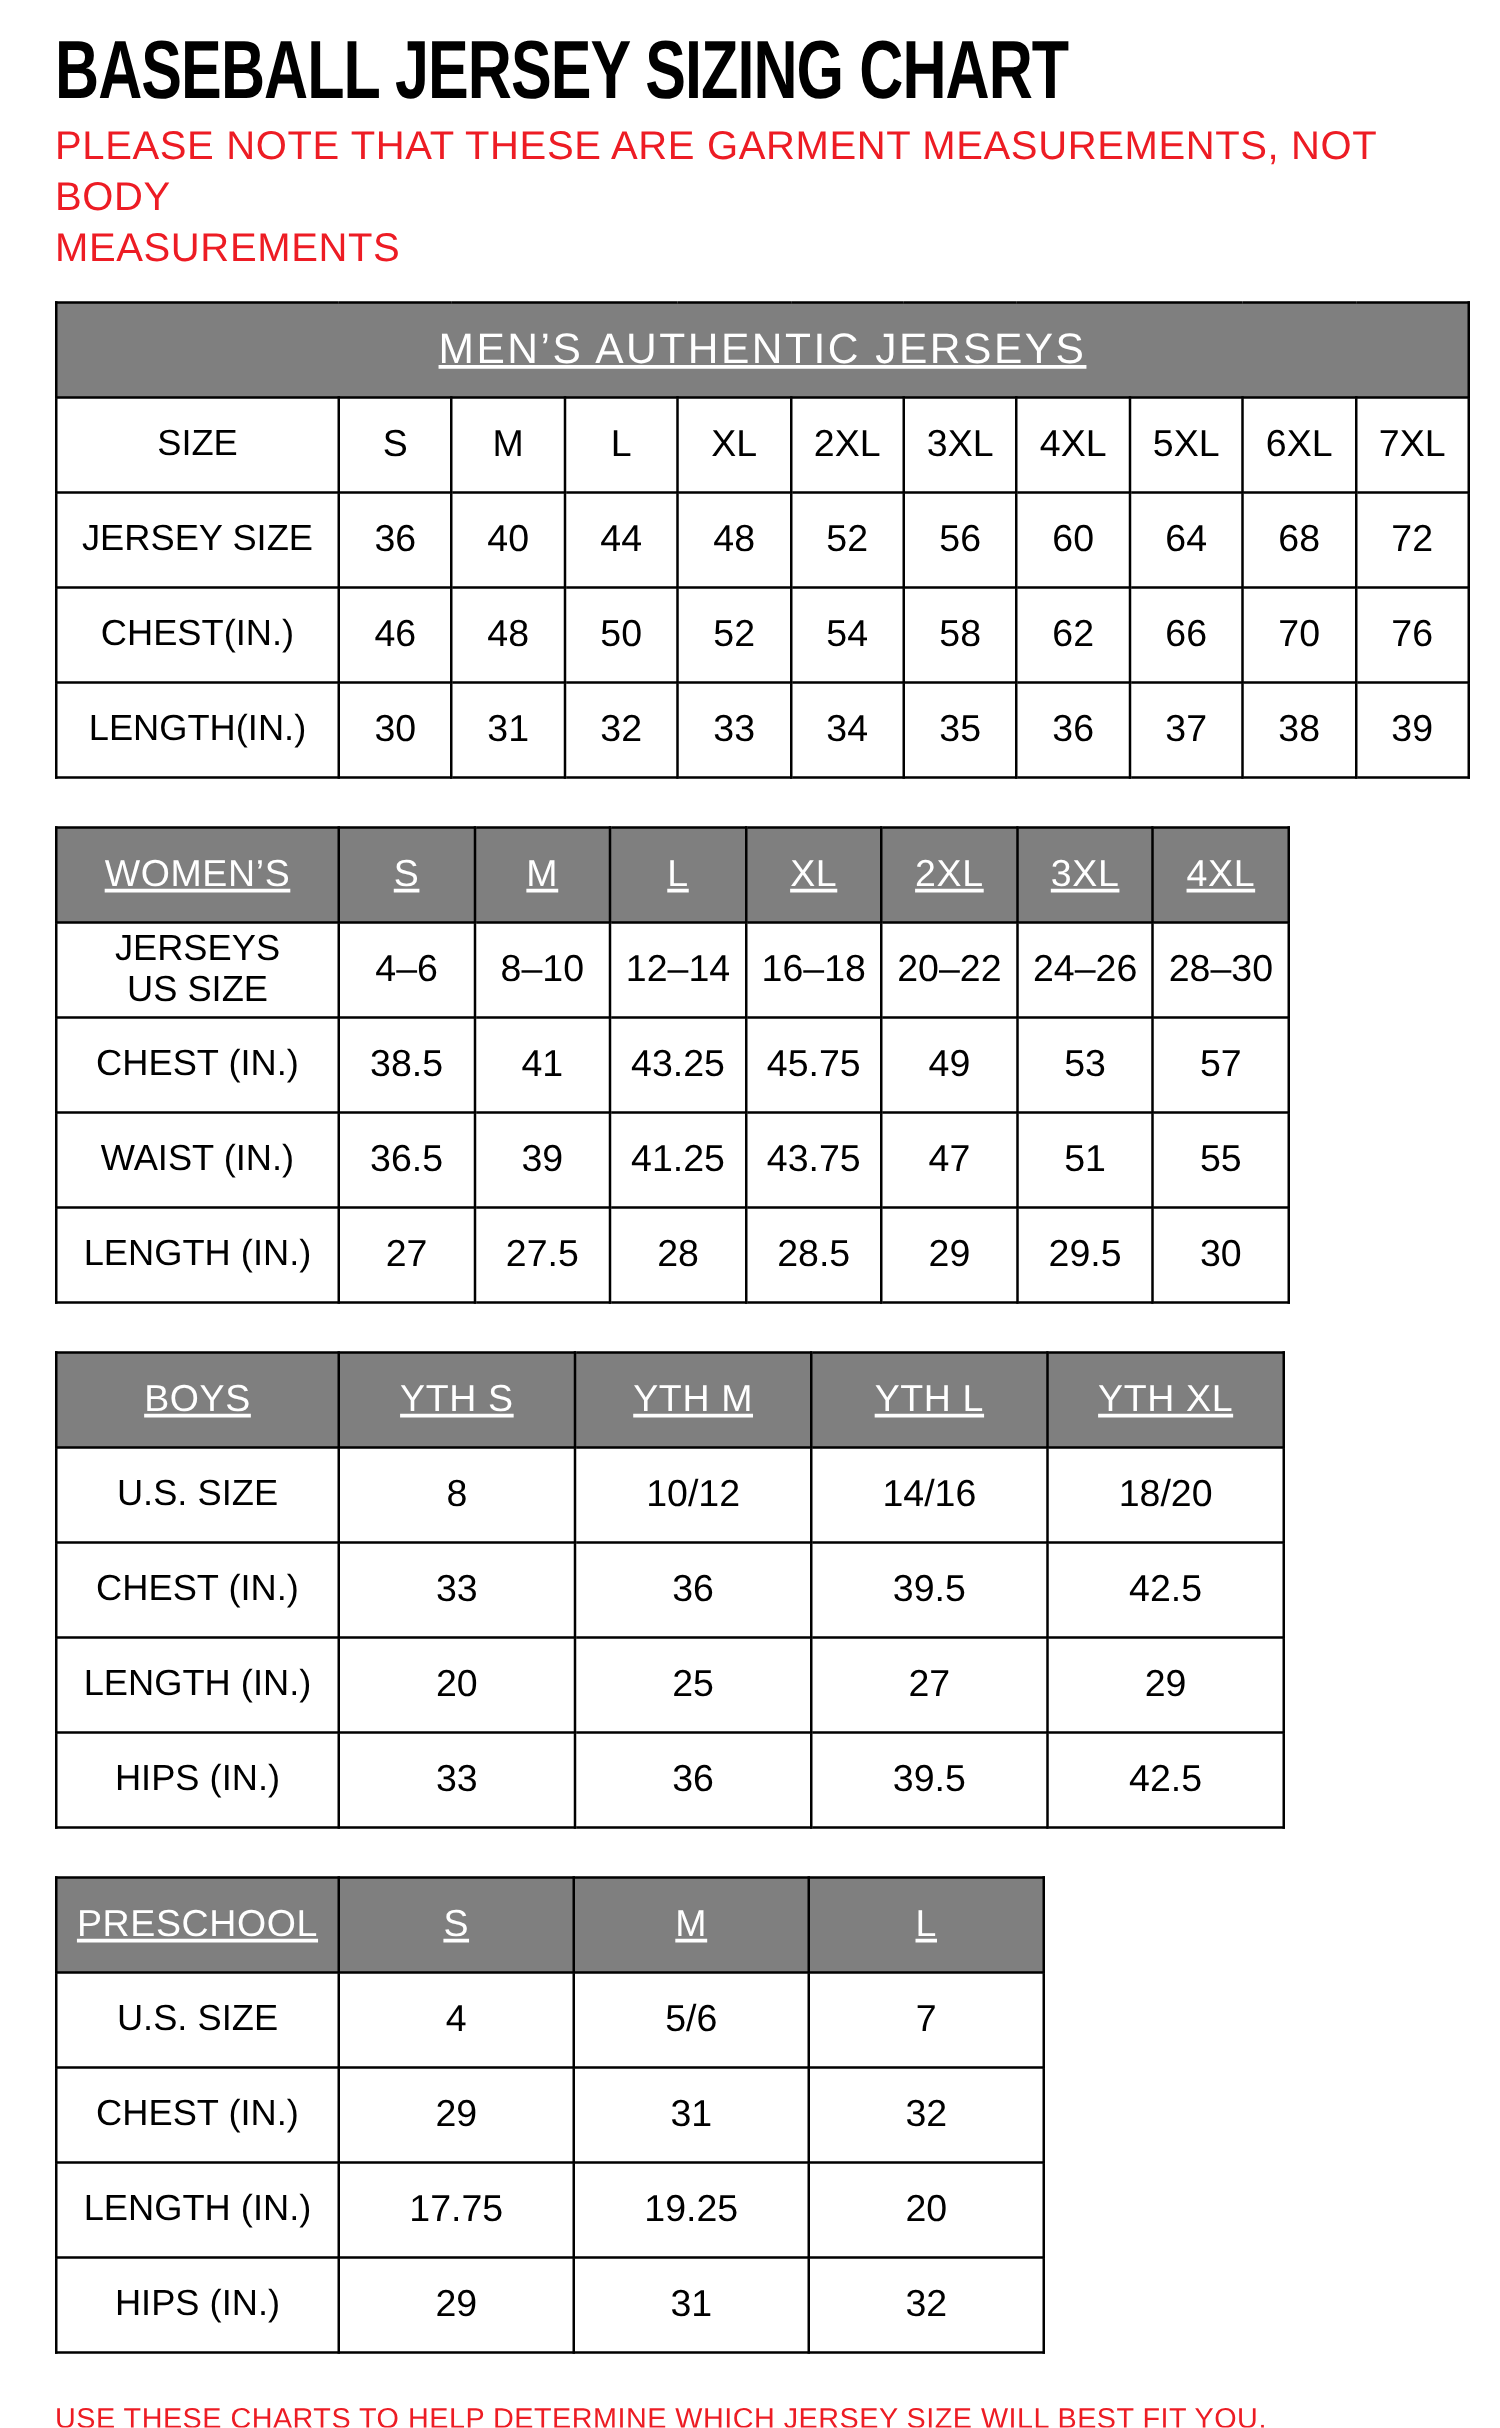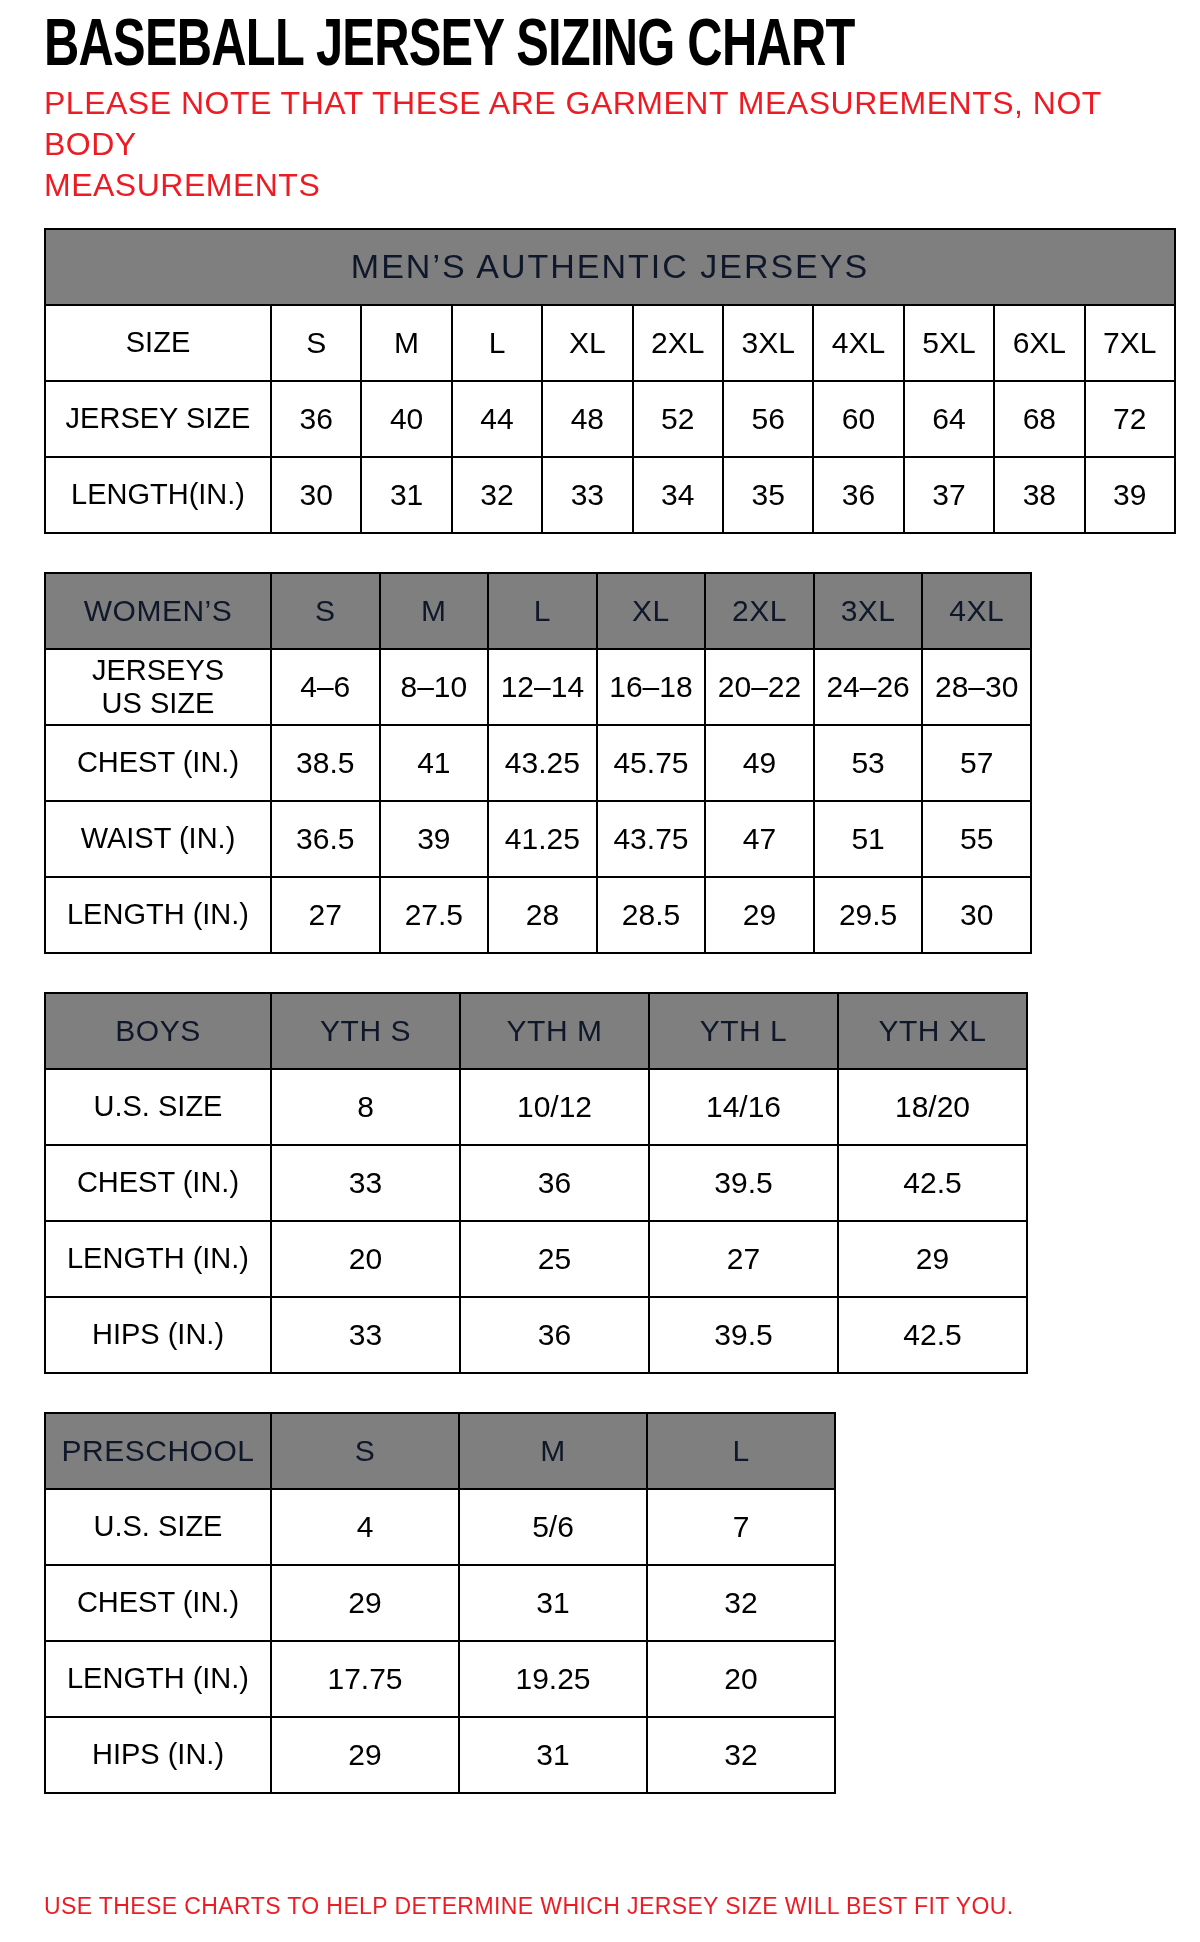--- a/index.html
+++ b/index.html
@@ -14,21 +14,21 @@
   }
   body {
     width: 1200px;
     height: 1942px;
     overflow: hidden;
   }
   .page {
     box-sizing: border-box;
     width: 1200px;
     height: 1942px;
-    padding: 9px 40px 18px 44px;
+    padding: 22px 40px 18px 44px;
     display: flex;
     flex-direction: column;
   }
   h1.page-title {
     margin: 0 0 8px 0;
     font-size: 66px;
     line-height: 1.0;
     font-weight: bold;
     color: #000000;
     letter-spacing: -1px;
@@ -57,24 +57,25 @@
   #tables th, #tables td {
     border: 2px solid #000000;
     height: 76px;
     text-align: center;
     vertical-align: middle;
     padding: 0 4px;
     box-sizing: border-box;
   }
   #tables thead th {
     background: var(--header-gray);
-    color: #0f172a;
+    color: #ffffff;
     font-weight: normal;
     font-size: 30px;
     letter-spacing: 0.5px;
+    text-decoration: underline;
   }
   #tables thead th.spanning-title {
     font-size: 34px;
     letter-spacing: 2px;
   }
   #tables td {
     color: #000000;
     font-size: 30px;
   }
   #tables td.row-label {
@@ -139,20 +140,33 @@
             <td data-name="cell">44</td>
             <td data-name="cell">48</td>
             <td data-name="cell">52</td>
             <td data-name="cell">56</td>
             <td data-name="cell">60</td>
             <td data-name="cell">64</td>
             <td data-name="cell">68</td>
             <td data-name="cell">72</td>
           </tr>
           <tr data-name="table-row">
+            <td data-name="row-label" class="row-label">CHEST(IN.)</td>
+            <td data-name="cell">46</td>
+            <td data-name="cell">48</td>
+            <td data-name="cell">50</td>
+            <td data-name="cell">52</td>
+            <td data-name="cell">54</td>
+            <td data-name="cell">58</td>
+            <td data-name="cell">62</td>
+            <td data-name="cell">66</td>
+            <td data-name="cell">70</td>
+            <td data-name="cell">76</td>
+          </tr>
+          <tr data-name="table-row">
             <td data-name="row-label" class="row-label">LENGTH(IN.)</td>
             <td data-name="cell">30</td>
             <td data-name="cell">31</td>
             <td data-name="cell">32</td>
             <td data-name="cell">33</td>
             <td data-name="cell">34</td>
             <td data-name="cell">35</td>
             <td data-name="cell">36</td>
             <td data-name="cell">37</td>
             <td data-name="cell">38</td>

